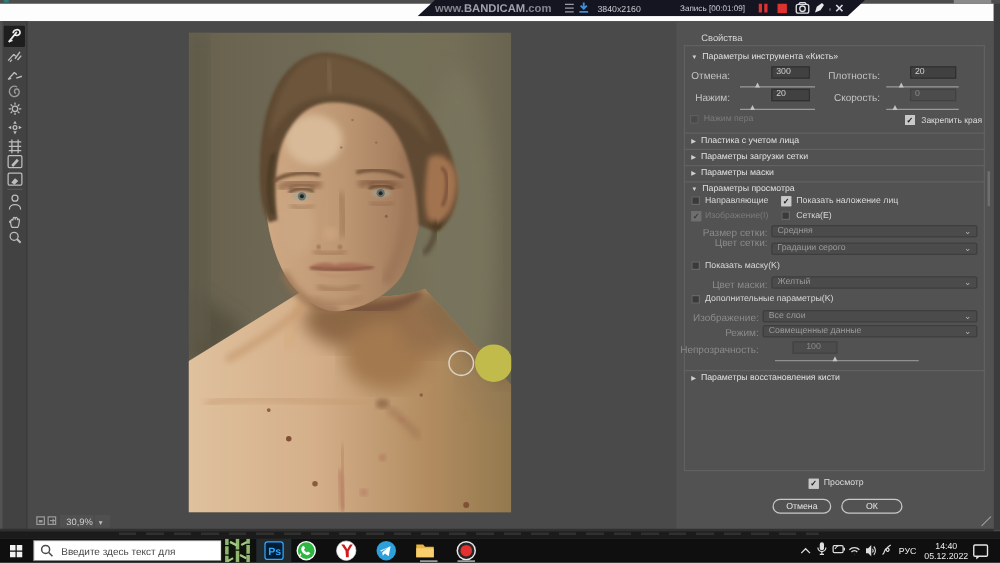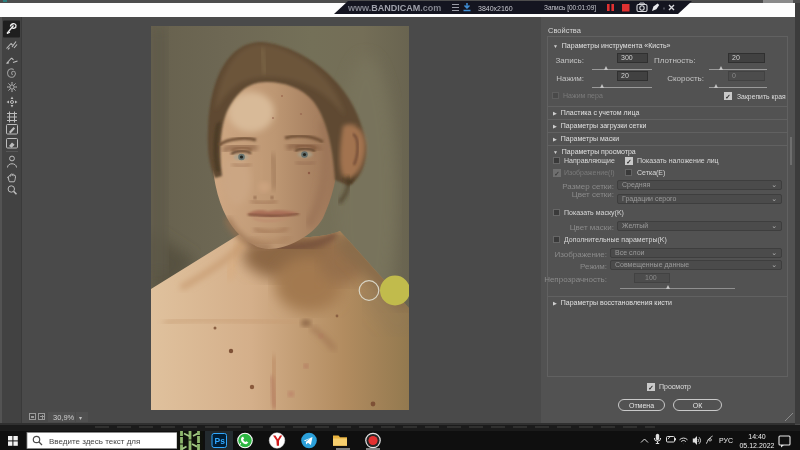--- a/index.html
+++ b/index.html
@@ -202,30 +202,30 @@
   <div class="abs" style="left:38px;top:413px;width:7px;height:7px;border:1px solid #9a9a9a;background:#454545;"></div>
   <div class="abs" style="left:40px;top:416px;width:4px;height:1px;background:#9a9a9a;"></div>
   <div class="abs" style="left:41.5px;top:414.5px;width:1px;height:4px;background:#9a9a9a;"></div>
   <div class="abs" style="left:48px;top:411.5px;width:27px;height:10px;background:#505050;"></div>
   <div class="abs" style="left:53px;top:412.5px;color:#cdcdcd;font-size:7.5px;">30,9%</div>
   <div class="abs" style="left:76px;top:411.5px;width:12px;height:10px;background:#505050;"></div>
   <div class="abs" style="left:79px;top:414px;width:5px;height:5px;color:#bdbdbd;font-size:6px;">▾</div>
 
   <div id="panel" class="abs" style="left:541px;top:17px;width:254px;height:407px;background:#525252;">
 
-    <div class="abs" style="left:7px;top:9px;color:#d6d6d6;font-size:7.5px;">Свойства</div>
+    <div class="abs" style="left:20px;top:9px;color:#d6d6d6;font-size:7.5px;">Свойства</div>
     <div class="abs" style="left:6px;top:19px;width:241px;height:341px;border:1px solid #616161;background:#525252;"></div>
 
     <div class="abs" style="left:12px;top:25px;color:#e0e0e0;font-size:7px;"><span style="font-size:5px;color:#cfcfcf;">▼</span>&nbsp; Параметры инструмента «Кисть»</div>
 
-    <div class="abs lbl" style="left:0px;top:39px;width:43px;text-align:right;">Запись:</div>
+    <div class="abs lbl" style="left:0px;top:39px;width:43px;text-align:right;">Отмена:</div>
     <div class="abs" style="left:76px;top:36px;width:31px;height:10px;background:#414141;border:1px solid #303030;color:#d2d2d2;font-size:7px;padding:0 0 0 3px;">300</div>
     <div class="abs" style="left:51px;top:52px;width:60px;height:1px;background:#9a9a9a;"></div>
     <div class="abs" style="left:63px;top:49px;width:0;height:0;border-left:2.5px solid transparent;border-right:2.5px solid transparent;border-bottom:4px solid #c2c2c2;"></div>
-    <div class="abs lbl" style="left:113px;top:39px;width:50px;text-align:left;">Плотность:</div>
+    <div class="abs lbl" style="left:113px;top:39px;width:50px;text-align:right;">Плотность:</div>
     <div class="abs" style="left:187px;top:36px;width:37px;height:10px;background:#414141;border:1px solid #303030;color:#d2d2d2;font-size:7px;padding:0 0 0 3px;">20</div>
     <div class="abs" style="left:168px;top:52px;width:58px;height:1px;background:#9a9a9a;"></div>
     <div class="abs" style="left:178px;top:49px;width:0;height:0;border-left:2.5px solid transparent;border-right:2.5px solid transparent;border-bottom:4px solid #c2c2c2;"></div>
 
     <div class="abs lbl" style="left:0px;top:57px;width:43px;text-align:right;">Нажим:</div>
     <div class="abs" style="left:76px;top:54px;width:31px;height:10px;background:#414141;border:1px solid #303030;color:#d2d2d2;font-size:7px;padding:0 0 0 3px;">20</div>
     <div class="abs" style="left:51px;top:70px;width:60px;height:1px;background:#9a9a9a;"></div>
     <div class="abs" style="left:59px;top:67px;width:0;height:0;border-left:2.5px solid transparent;border-right:2.5px solid transparent;border-bottom:4px solid #c2c2c2;"></div>
     <div class="abs lbl" style="left:113px;top:57px;width:50px;text-align:right;">Скорость:</div>
     <div class="abs" style="left:187px;top:54px;width:37px;height:10px;background:#4c4c4c;border:1px solid #424242;color:#8a8a8a;font-size:7px;padding:0 0 0 3px;">0</div>

